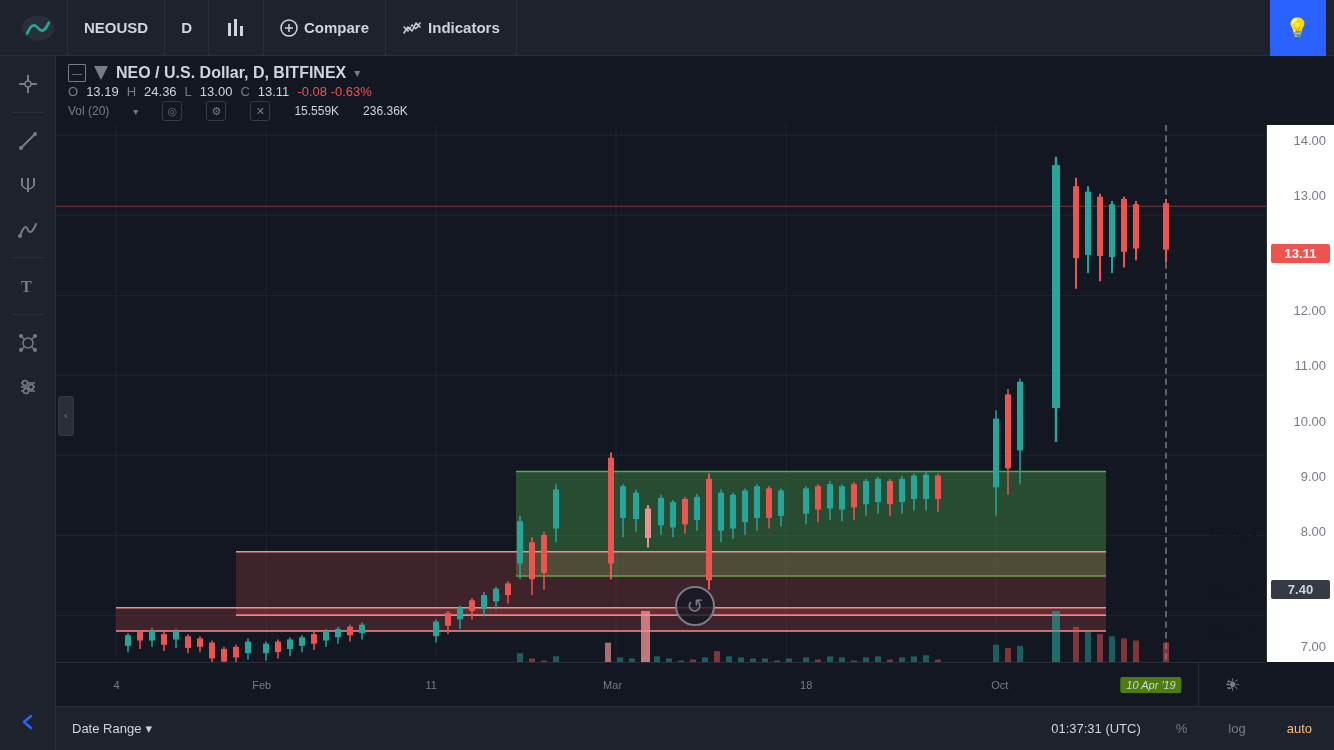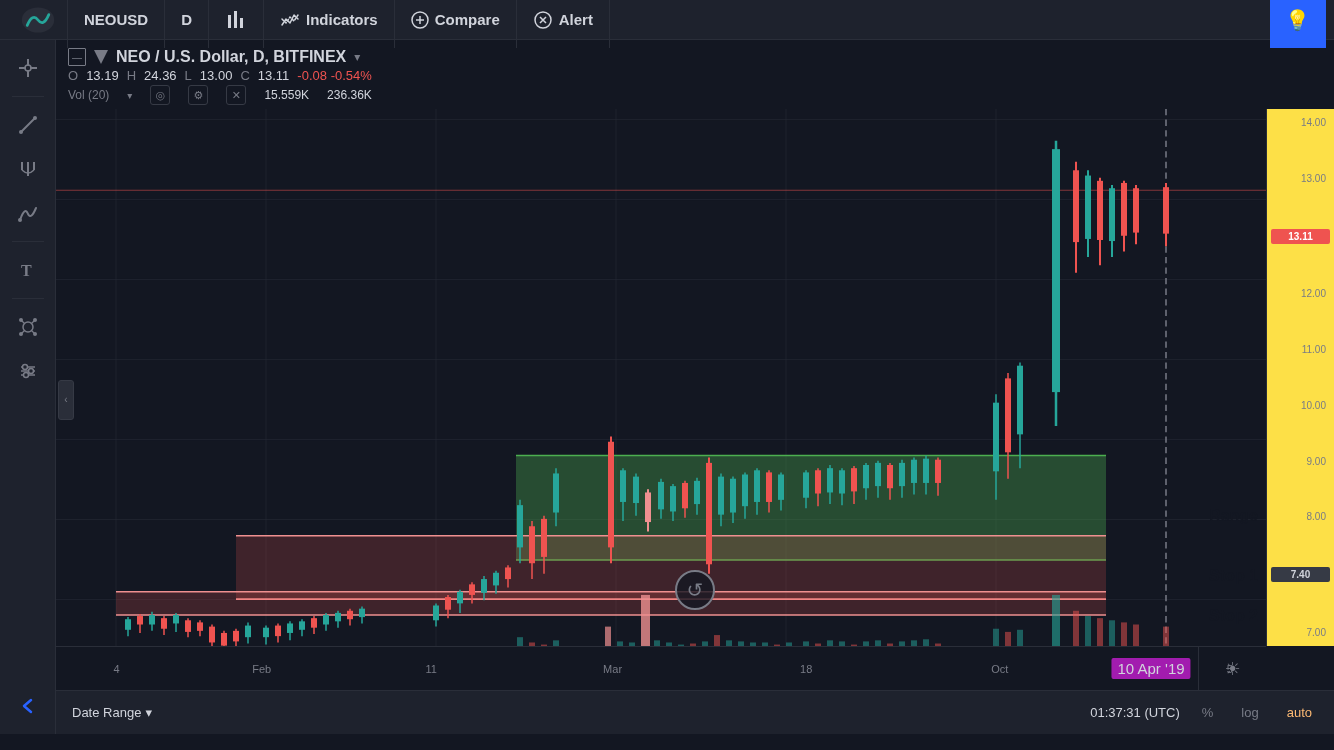--- a/index.html
+++ b/index.html
@@ -10,21 +10,21 @@
       color: #d1d4dc;
       font-family: -apple-system, BlinkMacSystemFont, 'Trebuchet MS', sans-serif;
       overflow: hidden;
       position: relative;
     }
 
     
     .toolbar {
       display: flex;
       align-items: center;
-      height: 40px;
+      height: 56px;
       background: #1e222d;
       border-bottom: 1px solid #2a2e39;
       padding: 0 8px;
       gap: 0;
       position: relative;
       z-index: 10;
     }
     .toolbar-logo {
       width: 60px;
       height: 56px;
@@ -117,21 +117,21 @@
       gap: 8px;
       font-size: 13px;
       margin-top: 2px;
     }
     .ohlc-label { color: #787b86; }
     .ohlc-value { color: #d1d4dc; }
     .ohlc-change { color: #ef5350; }
     .vol-row {
       display: flex;
       align-items: center;
-      gap: 18px;
+      gap: 24px;
       font-size: 12px;
       margin-top: 2px;
       color: #787b86;
     }
     .vol-row .vol-values { color: #d1d4dc; }
     .vol-icon-btn {
       width: 20px; height: 20px;
       border: 1px solid #363a45;
       border-radius: 3px;
       display: flex; align-items: center; justify-content: center;
@@ -145,27 +145,27 @@
       overflow: hidden;
     }
 
     
     .price-axis {
       position: absolute;
       right: 0;
       top: 0;
       bottom: 44px;
       width: 68px;
-      background: #fde047;
+      background: #ffffff;
       border-left: 1px solid #2a2e39;
       display: flex;
       flex-direction: column;
       justify-content: space-between;
       padding: 8px 4px;
-      font-size: 10px;
+      font-size: 13px;
       color: #787b86;
     }
     .price-label {
       text-align: right;
       padding-right: 4px;
     }
     .price-label.current {
       background: #ef5350;
       color: #fff;
       padding: 2px 6px;
@@ -191,37 +191,38 @@
       align-items: center;
       position: relative;
       font-size: 11px;
       color: #787b86;
     }
     .time-label {
       position: absolute;
       transform: translateX(-50%);
     }
     .time-label.current-time {
-      background: #a21caf;
+      background: #4d7c0f;
       color: #d1d4dc;
       padding: 2px 6px;
       border-radius: 2px;
-      font-size: 15px;
+      font-size: 11px;
       white-space: nowrap;
+      font-style: italic;
     }
 
     
     .bottom-bar {
       height: 44px;
       background: #1e222d;
       border-top: 1px solid #2a2e39;
       display: flex;
       align-items: center;
       padding: 0 16px;
-      gap: 16px;
+      gap: 29px;
       font-size: 13px;
       color: #787b86;
       flex-shrink: 0;
     }
     .bottom-bar .date-range {
       display: flex; align-items: center; gap: 4px;
       cursor: pointer; color: #d1d4dc;
     }
     .bottom-bar .spacer { flex: 1; }
     .bottom-bar .time-display { color: #d1d4dc; font-size: 13px; }
@@ -302,40 +303,33 @@
     <svg width="22" height="22" viewBox="0 0 22 22" fill="none">
       <rect x="3" y="6" width="3" height="13" fill="#d1d4dc"></rect>
       <rect x="9" y="2" width="3" height="17" fill="#d1d4dc"></rect>
       <rect x="15" y="9" width="3" height="10" fill="#d1d4dc"></rect>
       <line x1="3" y1="9" x2="5.5" y2="9" stroke="#d1d4dc" stroke-width="1.5"></line>
       <line x1="9" y1="5" x2="11.5" y2="5" stroke="#d1d4dc" stroke-width="1.5"></line>
       <line x1="15" y1="12" x2="17.5" y2="12" stroke="#d1d4dc" stroke-width="1.5"></line>
     </svg>
   </div>
   <div class="toolbar-item">
-    <svg width="20" height="18" viewBox="0 0 20 18" fill="none">
-      <path d="M2 14 L6 8 L10 12 L14 4 L18 8" stroke="#d1d4dc" stroke-width="1.5" fill="none" stroke-linecap="round" stroke-linejoin="round"></path>
-      <path d="M2 8 L6 12 L10 6 L14 10 L18 4" stroke="#d1d4dc" stroke-width="1.5" fill="none" stroke-linecap="round" stroke-linejoin="round" stroke-dasharray="2,2"></path>
-    </svg>
-    <span style="margin-left:6px">Indicators</span>
-  </div>
-  <div class="toolbar-item">
     <svg width="18" height="18" viewBox="0 0 18 18" fill="none">
       <circle cx="9" cy="9" r="8" stroke="#d1d4dc" stroke-width="1.5"></circle>
       <line x1="9" y1="5" x2="9" y2="13" stroke="#d1d4dc" stroke-width="1.5"></line>
       <line x1="5" y1="9" x2="13" y2="9" stroke="#d1d4dc" stroke-width="1.5"></line>
     </svg>
     <span style="margin-left:6px">Compare</span>
   </div>
   <div class="toolbar-item">
-    <svg width="20" height="20" viewBox="0 0 20 20" fill="none">
-      <circle cx="10" cy="10" r="8" stroke="#d1d4dc" stroke-width="1.5" fill="none"></circle>
-      <path d="M7 7 L13 13 M7 13 L13 7" stroke="#d1d4dc" stroke-width="1.5"></path>
+    <svg width="20" height="18" viewBox="0 0 20 18" fill="none">
+      <path d="M2 14 L6 8 L10 12 L14 4 L18 8" stroke="#d1d4dc" stroke-width="1.5" fill="none" stroke-linecap="round" stroke-linejoin="round"></path>
+      <path d="M2 8 L6 12 L10 6 L14 10 L18 4" stroke="#d1d4dc" stroke-width="1.5" fill="none" stroke-linecap="round" stroke-linejoin="round" stroke-dasharray="2,2"></path>
     </svg>
-    <span style="margin-left:6px">Alert</span>
+    <span style="margin-left:6px">Indicators</span>
   </div>
   <div style="flex:1"></div>
   <div class="toolbar-item active" style="border-right:none;width:56px;">
     <span style="font-size:20px">💡</span>
   </div>
 </div>
 
 <div class="main-layout">
 
   <div class="left-sidebar">
@@ -428,21 +422,21 @@
       <div class="chart-ohlc">
         <span class="ohlc-label">O</span>
         <span class="ohlc-value">13.19</span>
         <span class="ohlc-label">H</span>
         <span class="ohlc-value">24.36</span>
         <span class="ohlc-label">L</span>
         <span class="ohlc-value">13.00</span>
         <span class="ohlc-label">C</span>
         <span class="ohlc-value">13.11</span>
         <span class="ohlc-change">
-          <span>-0.08</span>&nbsp;<span>-0.54%</span>
+          <span>-0.08</span>&nbsp;<span>-0.63%</span>
         </span>
       </div>
       <div class="vol-row">
         <span>Vol (20)</span>
         <span style="font-size:10px;color:#787b86">▾</span>
         <div class="vol-icon-btn">◎</div>
         <div class="vol-icon-btn">⚙</div>
         <div class="vol-icon-btn">✕</div>
         <span class="vol-values">15.559K</span>
         <span class="vol-values">236.36K</span>

